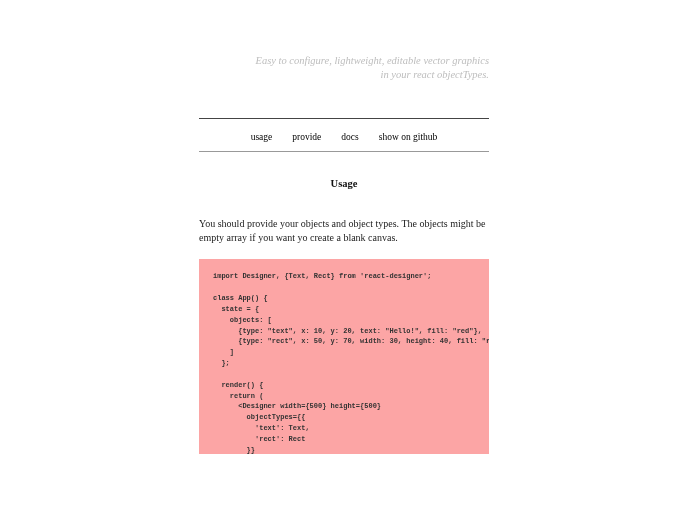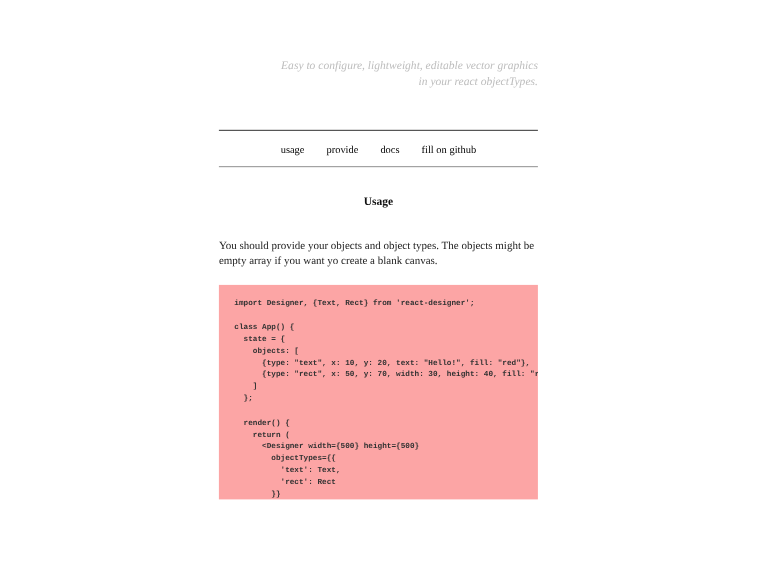--- a/index.html
+++ b/index.html
@@ -86,21 +86,21 @@
 
   <div class="subtitle">
     <span>Easy to configure, lightweight, editable vector graphics</span><br>
     <span>in your react objectTypes.</span>
   </div>
 
   <nav class="nav">
     <a href="#">usage</a>
     <a href="#">provide</a>
     <a href="#">docs</a>
-    <a href="#">fill on github</a>
+    <a href="#">show on github</a>
   </nav>
 
   <h2 class="section-title">Usage</h2>
 
   <p class="body-text">You should provide your objects and object types. The objects might be empty array if you want yo create a blank canvas.</p>
 
   <pre class="code-block">import Designer, {Text, Rect} from 'react-designer';
 
 class App() {
   state = {

